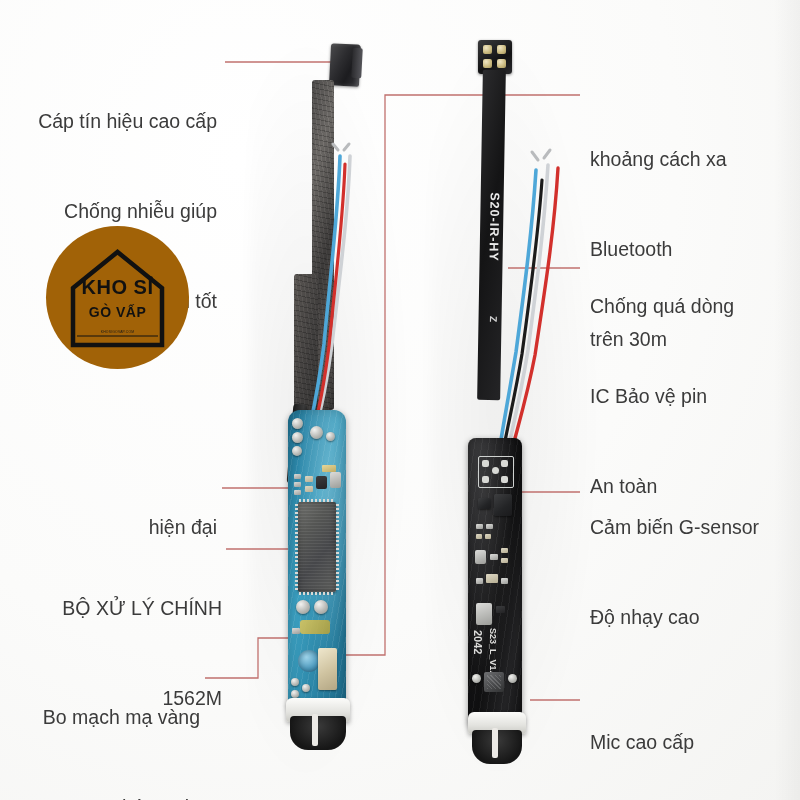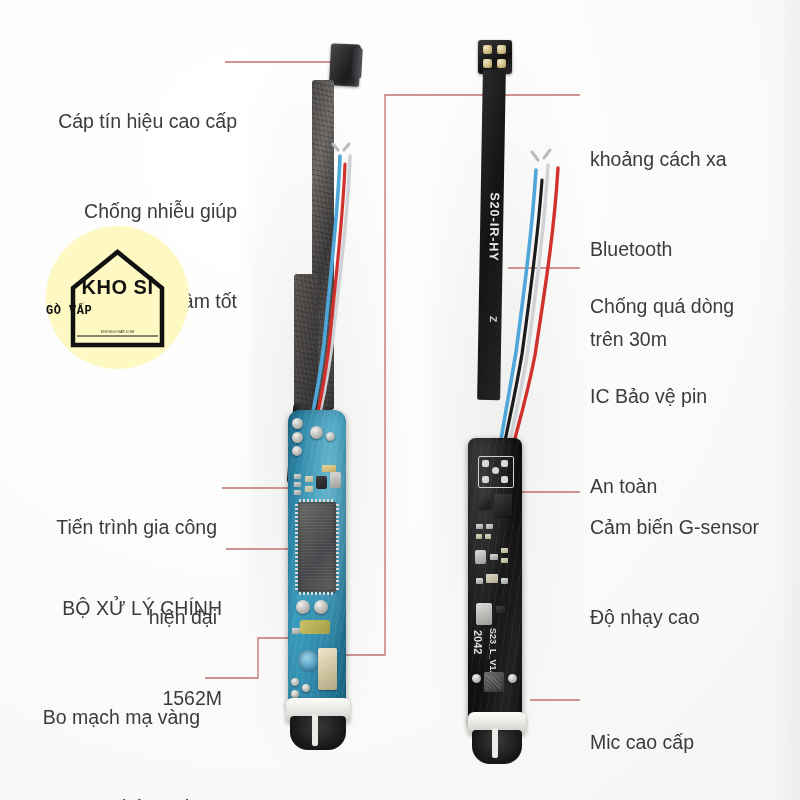--- a/index.html
+++ b/index.html
@@ -39,34 +39,34 @@
   .note.left-align{text-align:left;}
   .note .ln{display:block;}
 
   
   #leaders{position:absolute;left:0;top:0;width:800px;height:800px;}
 
   
   .logo{
     position:absolute;left:46px;top:226px;width:143px;height:143px;
     border-radius:50%;
-    background:#fef9c3;
+    background:#a16207;
     display:flex;align-items:center;justify-content:center;
   }
   .logo-inner{position:relative;width:143px;height:143px;}
   .logo-house{position:absolute;left:21px;top:22px;width:101px;height:101px;}
   .logo-txt1{
     position:absolute;left:0;top:50px;width:143px;text-align:center;
     font-size:20px;font-weight:bold;color:#111;letter-spacing:0.5px;
     font-family:"Liberation Sans",sans-serif;
   }
   .logo-txt2{
-    position:absolute;left:0;top:78px;width:143px;text-align:left;
-    font-size:12px;font-weight:bold;color:#111;letter-spacing:0.5px;
-    font-family:Liberation Mono, monospace;
+    position:absolute;left:0;top:78px;width:143px;text-align:center;
+    font-size:14px;font-weight:bold;color:#111;letter-spacing:0.5px;
+    font-family:Liberation Sans, sans-serif;
   }
   .logo-txt3{
     position:absolute;left:0;top:104px;width:143px;text-align:center;
     font-size:3.4px;color:#1a1a1a;letter-spacing:0.2px;
     font-family:"Liberation Sans",sans-serif;
   }
 
   
   #boardL{position:absolute;left:252px;top:44px;width:150px;height:730px;}
 
@@ -258,28 +258,27 @@
       <path d="M222 488 L322 488"></path>
 
       <path d="M226 549 L328 549"></path>
 
       <path d="M205 678 L258 678 L258 638 L288 638"></path>
 
       <path d="M385 250 L385 655 L340 655"></path>
     </g>
   </svg>
 
-  <div class="note right-align" style="left:32px;top:46px;width:205px;">
+  <div class="note right-align" style="left:12px;top:46px;width:205px;">
     <span class="ln">Cáp tín hiệu cao cấp</span>
     <span class="ln">Chống nhiễu giúp</span>
     <span class="ln">truyền âm tốt</span>
   </div>
 
   <div class="note right-align" style="left:12px;top:452px;width:205px;">
-    <span class="ln">Tiến trình gia công</span>
     <span class="ln">hiện đại</span>
   </div>
 
   <div class="note right-align" style="left:12px;top:533px;width:210px;">
     <span class="ln">BỘ XỬ LÝ CHÍNH</span>
     <span class="ln">1562M</span>
   </div>
 
   <div class="note right-align" style="left:8px;top:642px;width:192px;">
     <span class="ln">Bo mạch mạ vàng</span>

